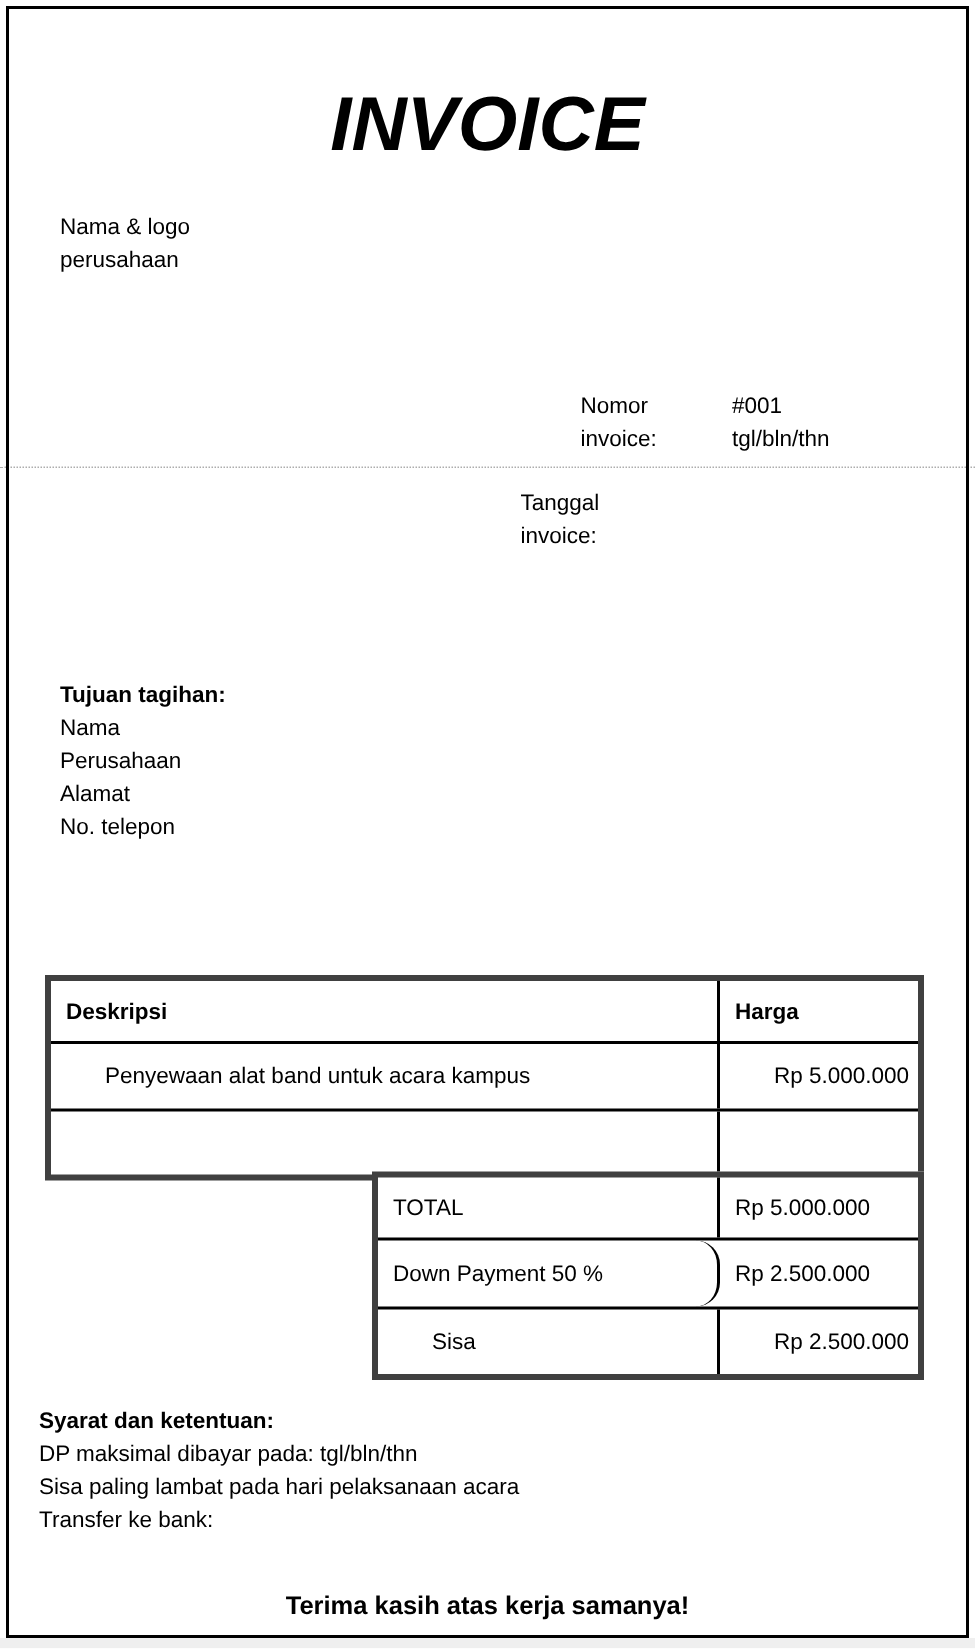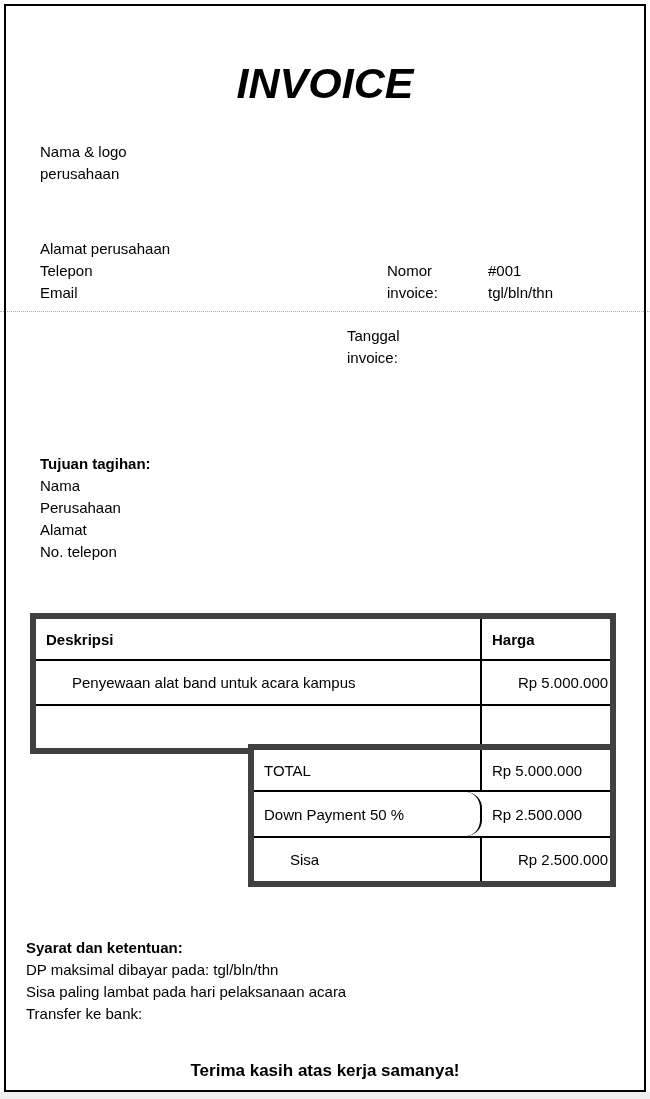--- a/index.html
+++ b/index.html
@@ -36,21 +36,21 @@
     width: 650px; height: 7px;
     background: #efefef;
     z-index: 0;
   }
   .title {
     position: absolute;
     left: 0; top: 58px;
     width: 650px;
     margin: 0;
     text-align: center;
-    font-size: 43px;
+    font-size: 51px;
     line-height: 50px;
     font-weight: bold;
     font-style: italic;
     z-index: 3;
   }
   .txt {
     position: absolute;
     font-size: 15px;
     line-height: 22px;
     z-index: 3;
@@ -70,24 +70,25 @@
     width: 650px;
     text-align: center;
     font-size: 17px;
     line-height: 22px;
     font-weight: bold;
     z-index: 3;
   }
   
   .tbl {
     position: absolute;
-    border: 6px solid #404040;
+    border: 4px solid #404040;
     box-sizing: border-box;
     z-index: 3;
     background: #ffffff;
+    margin-top: 37px;
   }
   .items-table   { left: 30px;  top: 613px; width: 586px; }
   .summary-table { left: 248px; top: 744px; width: 368px; }
   .trow { display: flex; }
   .trow + .trow { border-top: 2px solid #000000; }
   .tcell {
     display: flex;
     align-items: center;
     padding-left: 10px;
     box-sizing: border-box;
@@ -113,25 +114,20 @@
   <div class="dotted-break"></div>
   <div class="page-border"></div>
 
   <h1 class="title">INVOICE</h1>
 
   <div class="txt company-logo">
     <div>Nama &amp; logo</div>
     <div>perusahaan</div>
   </div>
 
-  <div class="txt company-contact">
-    <div>Alamat perusahaan</div>
-    <div>Telepon</div>
-    <div>Email</div>
-  </div>
 
   <div class="txt meta-number-label">
     <div>Nomor</div>
     <div>invoice:</div>
   </div>
 
   <div class="txt meta-number-value">
     <div>#001</div>
     <div>tgl/bln/thn</div>
   </div>

